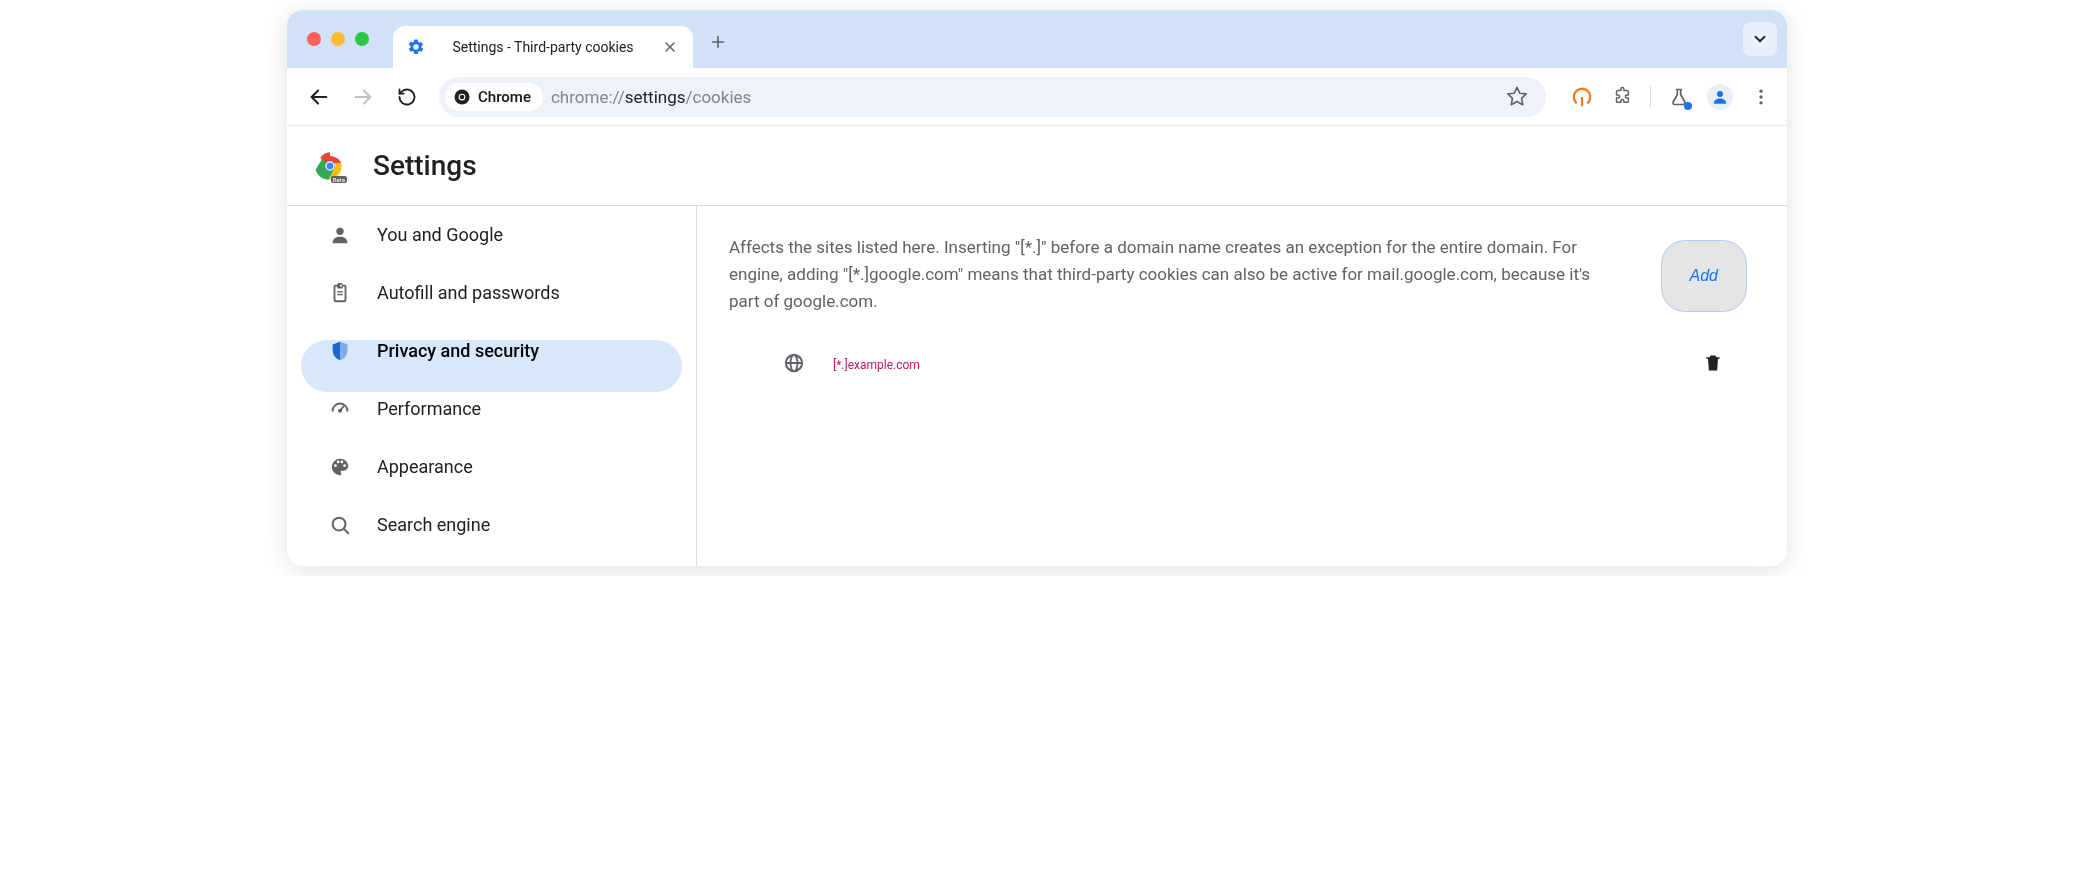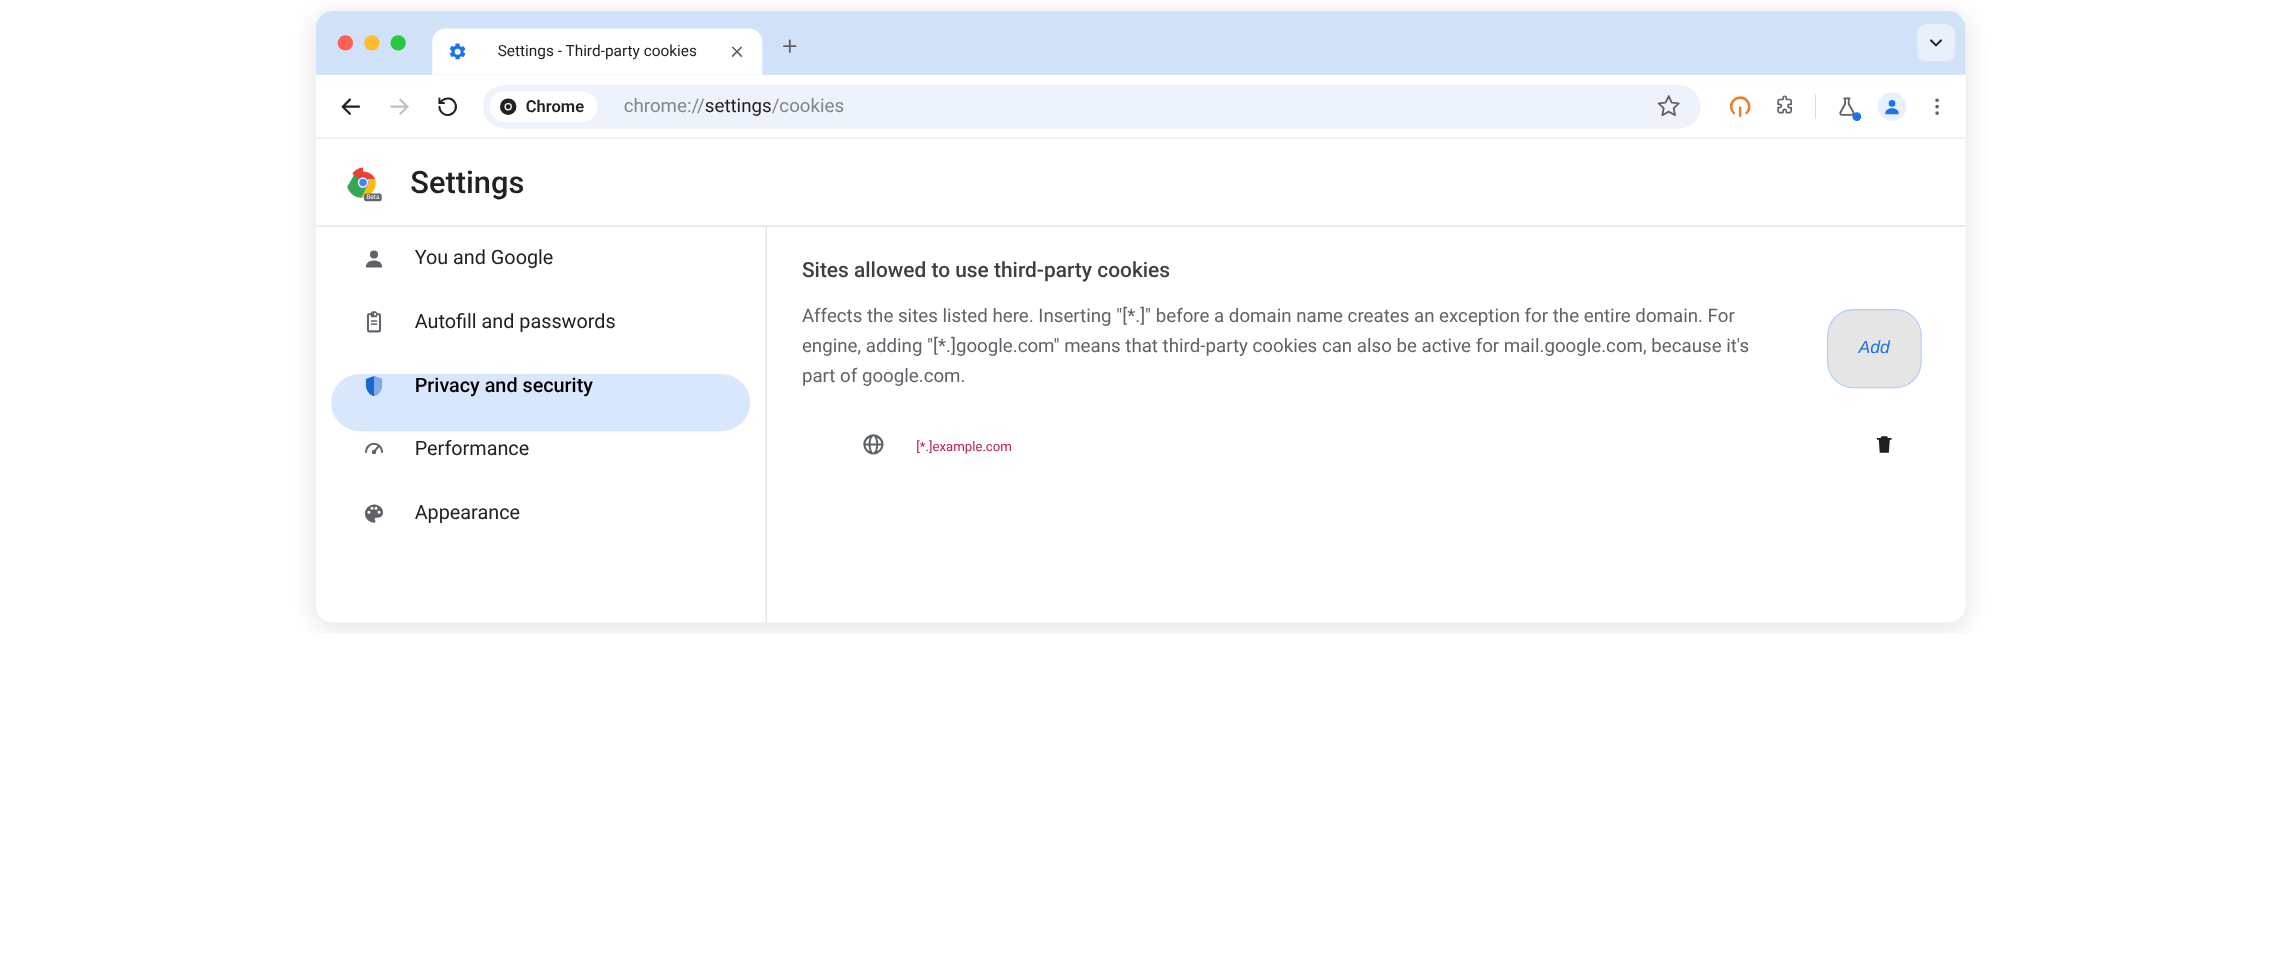--- a/index.html
+++ b/index.html
@@ -96,21 +96,21 @@
     }
     .nav-btn.disabled { color: #bdc1c6; }
     .omnibox {
       flex: 1;
       background: #eef3fb;
       border-radius: 22px;
       height: 40px;
       display: flex;
       align-items: center;
       padding: 0 16px 0 6px;
-      gap: 24px;
+      gap: 8px;
       margin: 0 6px;
     }
     .chrome-chip {
       background: #fff;
       border-radius: 18px;
       padding: 5px 12px 5px 8px;
       display: flex; align-items: center; gap: 7px;
       font-weight: 600; font-size: 15px;
       color: #202124;
     }
@@ -424,25 +424,33 @@
 
       <div class="side-item">
         <span class="side-icon">
           <svg viewBox="0 0 24 24" width="22" height="22" fill="currentColor">
               <path d="M12 3a9 9 0 0 0 0 18c1 0 1.5-.7 1.5-1.5 0-.4-.2-.8-.4-1-.3-.3-.4-.7-.4-1 0-.8.7-1.5 1.5-1.5H16a5 5 0 0 0 5-5c0-4.4-4-8-9-8zM7 12a1.5 1.5 0 1 1 0-3 1.5 1.5 0 0 1 0 3zm3-4a1.5 1.5 0 1 1 0-3 1.5 1.5 0 0 1 0 3zm4 0a1.5 1.5 0 1 1 0-3 1.5 1.5 0 0 1 0 3zm3 4a1.5 1.5 0 1 1 0-3 1.5 1.5 0 0 1 0 3z"></path>
             </svg>
         </span>
         <span>Appearance</span>
       </div>
 
+      <div class="side-item">
+        <span class="side-icon">
+          <svg viewBox="0 0 24 24" width="22" height="22" fill="none" stroke="currentColor" stroke-width="2.2" stroke-linecap="round">
+              <circle cx="11" cy="11" r="7"></circle>
+              <line x1="21" y1="21" x2="16.2" y2="16.2"></line>
+            </svg>
+        </span>
+        <span>Search engine</span>
+      </div>
 
     </div>
 
     <div class="content">
-      <div class="section-heading">Sites allowed to use third-party cookies</div>
       <div class="desc-row">
         <div class="section-desc">Affects the sites listed here. Inserting "[*.]" before a domain name creates an exception for the entire domain. For engine, adding "[*.]google.com" means that third-party cookies can also be active for mail.google.com, because it's part of google.com.</div>
         <button class="add-btn">Add</button>
       </div>
 
       <div class="site-row">
         <span class="globe-icon">
           <svg viewBox="0 0 24 24" width="22" height="22" fill="currentColor">
               <path d="M12 2a10 10 0 1 0 0 20 10 10 0 0 0 0-20zm7.9 9h-3.1a16 16 0 0 0-1.3-5.6A8 8 0 0 1 19.9 11zM12 4c1 0 2.5 2.6 2.8 7H9.2C9.5 6.6 11 4 12 4zM8.5 5.4A16 16 0 0 0 7.2 11H4.1a8 8 0 0 1 4.4-5.6zM4.1 13h3.1c.2 2.2.6 4.1 1.3 5.6A8 8 0 0 1 4.1 13zM12 20c-1 0-2.5-2.6-2.8-7h5.6c-.3 4.4-1.8 7-2.8 7zm3.5-1.4c.7-1.5 1.1-3.4 1.3-5.6h3.1a8 8 0 0 1-4.4 5.6z"></path>
             </svg>

